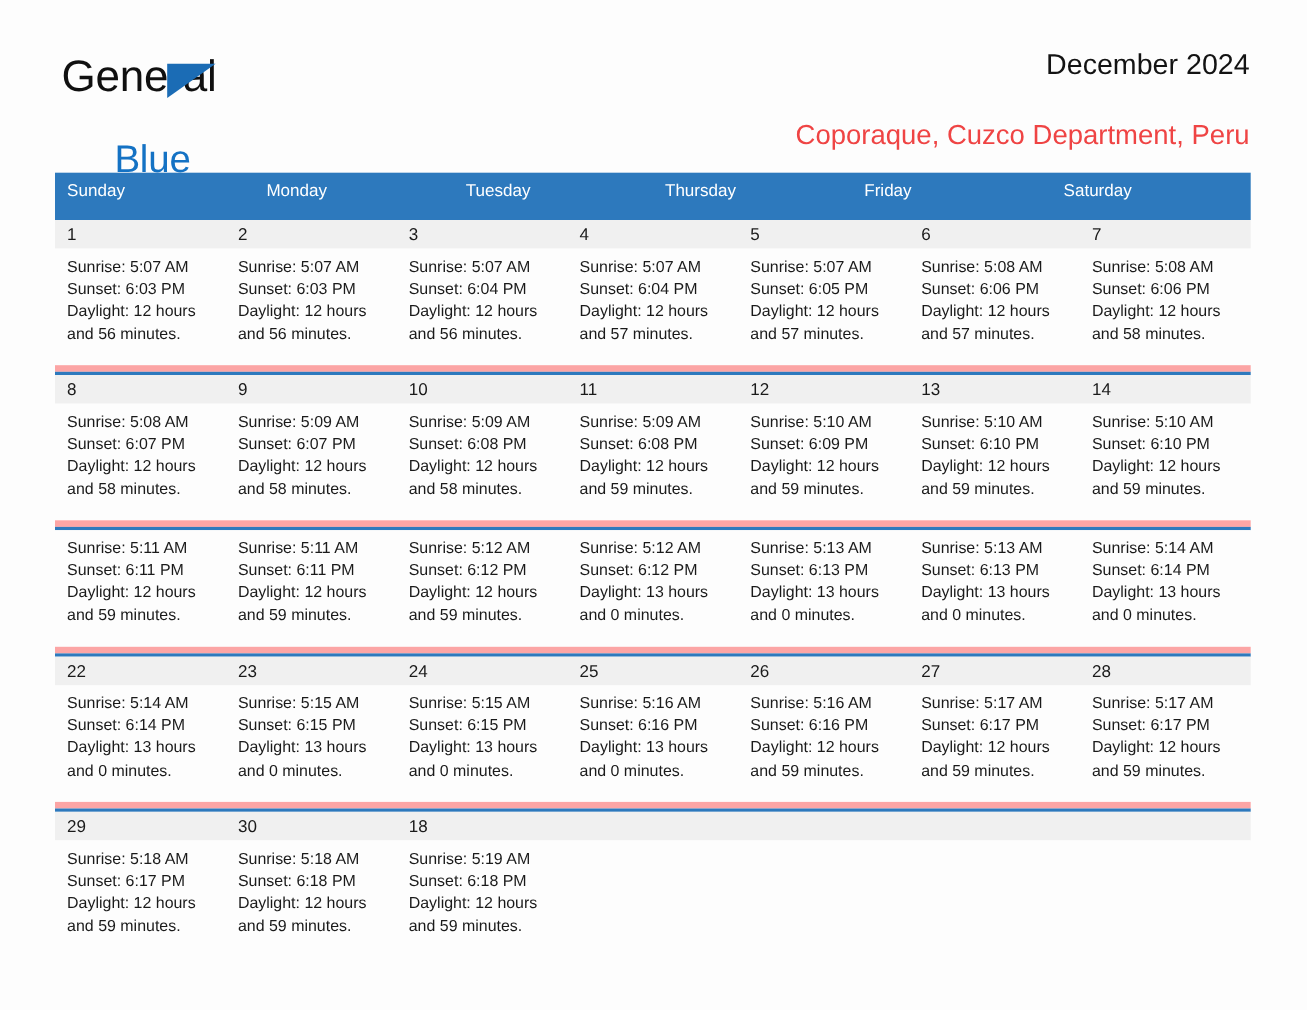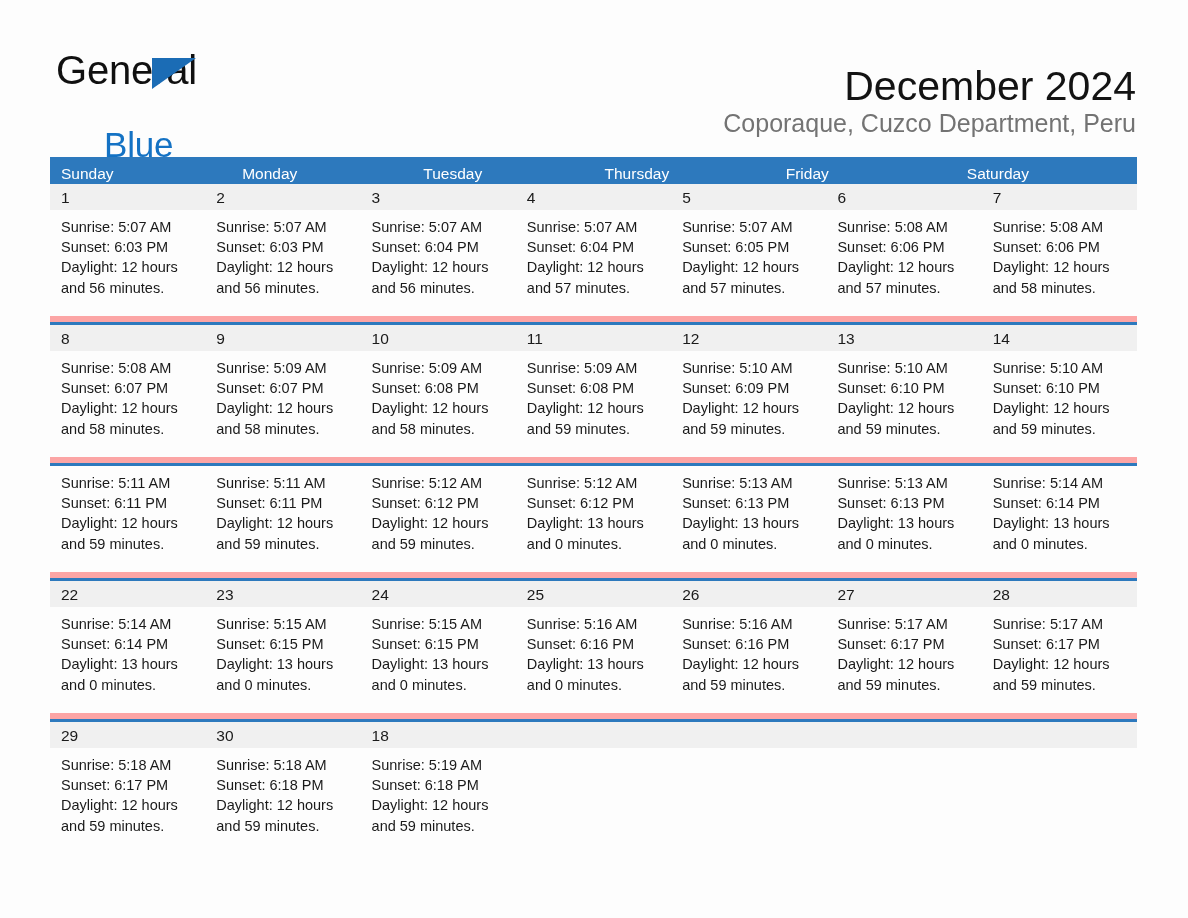--- a/index.html
+++ b/index.html
@@ -63,52 +63,52 @@
     font-size: 35px;
     line-height: 40px;
     color: #1472c4;
     font-weight: 400;
     letter-spacing: -0.2px;
     margin-top: 40px;
   }
   .title {
     position: absolute;
     right: 52px;
-    top: 62px;
-    font-size: 41px;
+    top: 34px;
+    font-size: 26px;
     line-height: 48px;
     color: #131313;
     font-weight: 400;
     text-align: left;
     white-space: nowrap;
   }
   .subtitle {
     position: absolute;
     right: 52px;
     top: 108px;
     font-size: 25px;
     line-height: 30px;
-    color: #737373;
+    color: #ef4444;
     font-weight: 400;
     text-align: right;
     white-space: nowrap;
   }
 
   
   .calendar {
     position: absolute;
     left: 50px;
     top: 157px;
     width: 1087px;
   }
   .weekday-row {
     display: flex;
     width: 100%;
     background: #2d79bd;
-    height: 27px;
+    height: 43px;
   }
   .weekday {
     flex: 1 1 0;
     box-sizing: border-box;
     padding: 6px 0 0 11px;
     color: #ffffff;
     font-size: 15.5px;
     line-height: 21px;
     white-space: nowrap;
     overflow: hidden;

